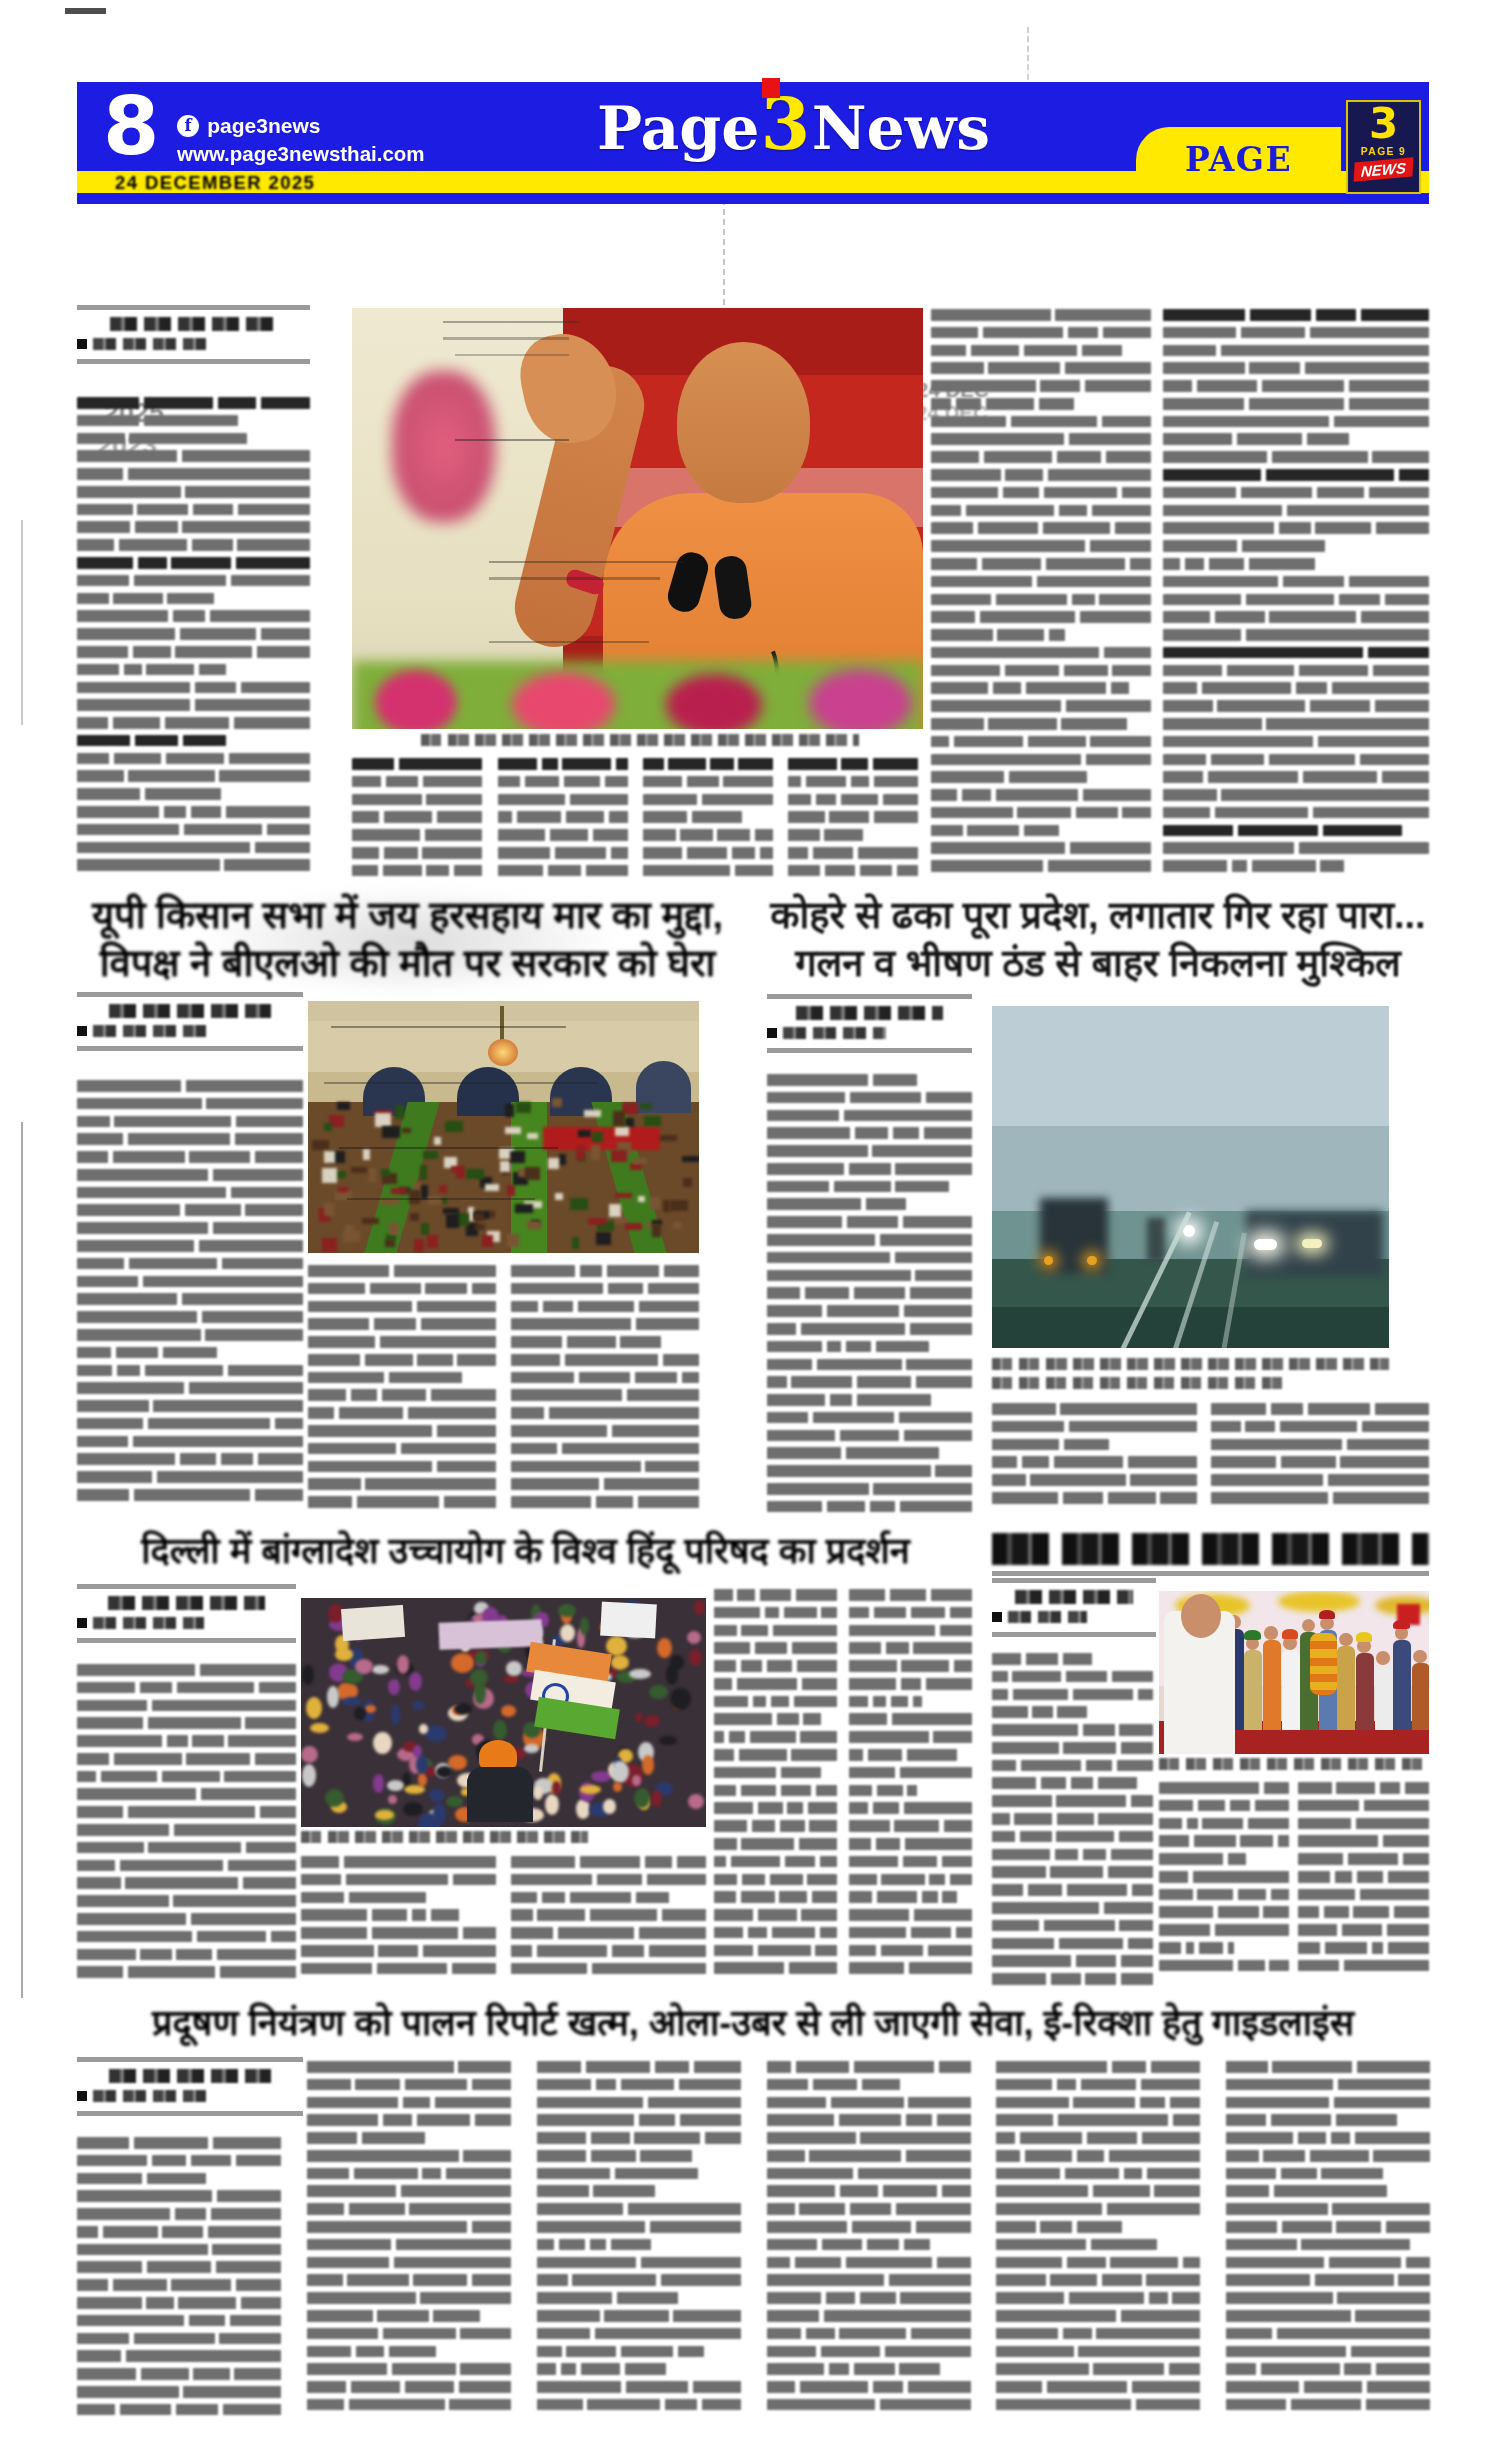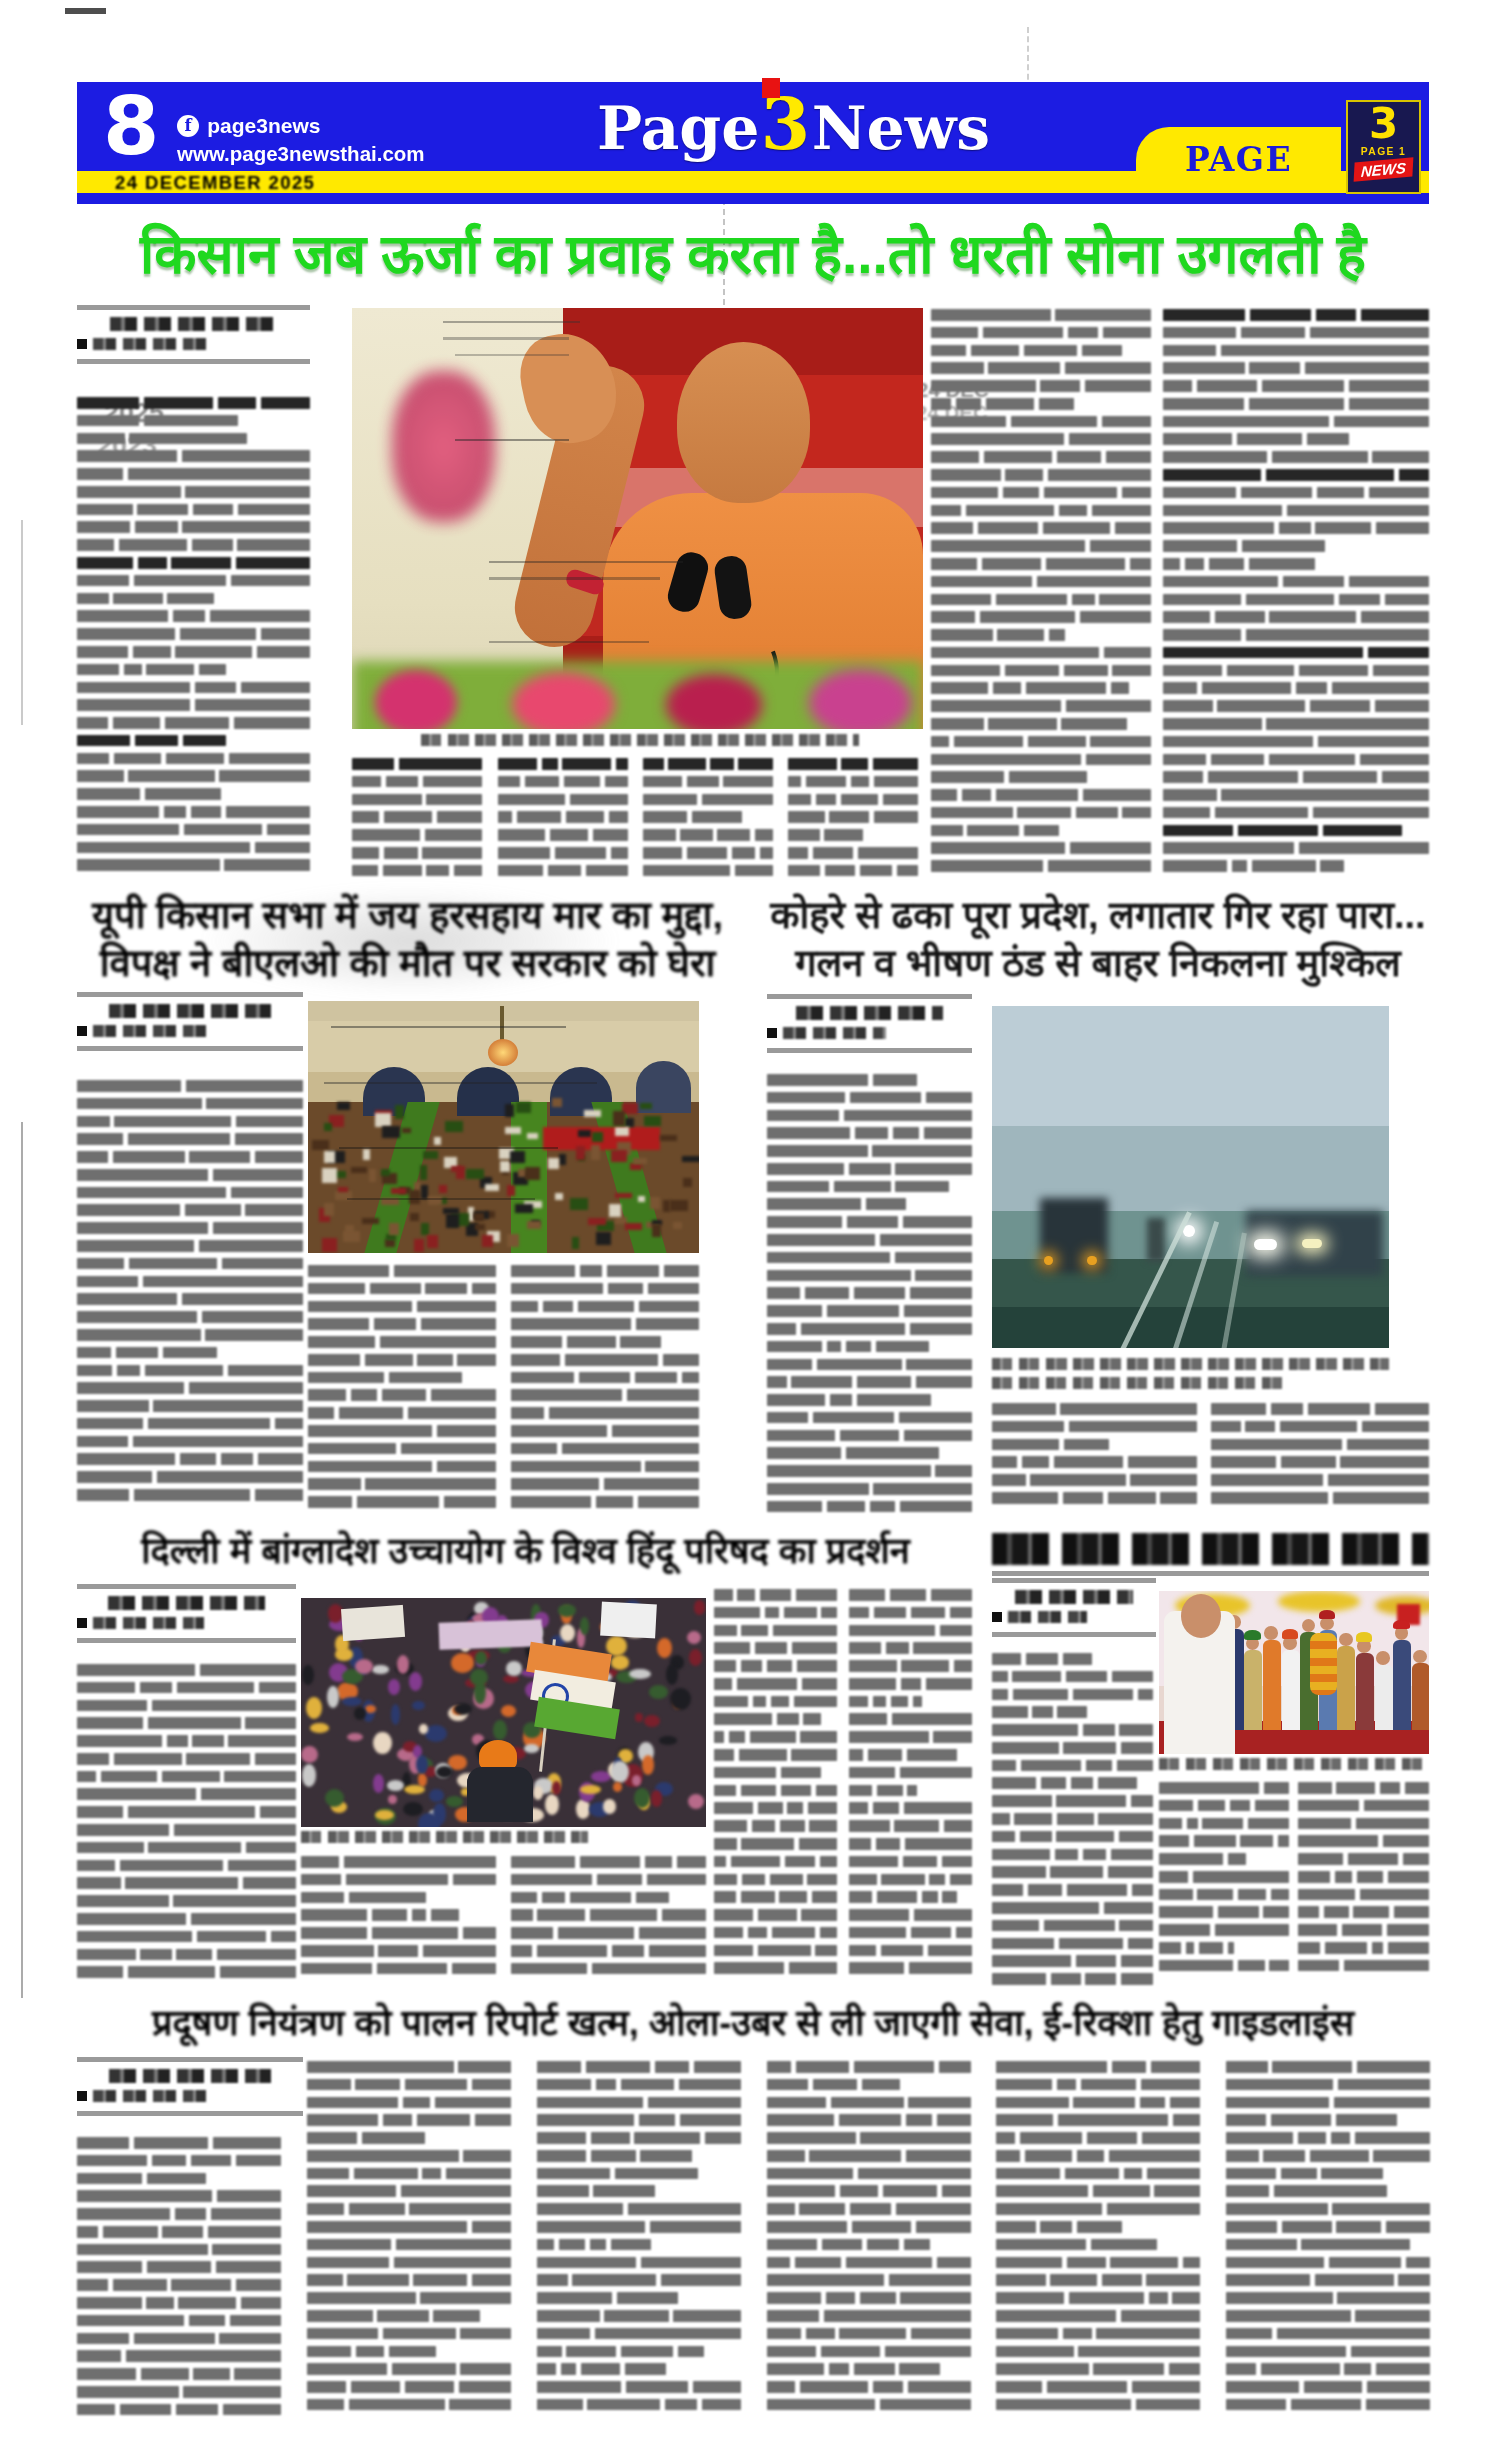--- a/index.html
+++ b/index.html
@@ -87,27 +87,26 @@
   <div class="abs url" style="left:177px;top:142px">www.page3newsthai.com</div>
 
   <div class="abs masthead" style="left:561px;top:83px;width:465px">
     <span>Page</span><span class="m3"><span class="m3flag"></span><span>3</span></span><span>News</span>
   </div>
 
   <div class="abs worldtab" style="left:1136px;top:127px;width:205px;height:66px">PAGE</div>
 
   <div class="abs clogo" style="left:1346px;top:100px;width:71px;height:90px">
     <div class="n3">3</div>
-    <div class="l1">PAGE 1</div>
+    <div class="l1">PAGE 9</div>
     <div class="nw">NEWS</div>
   </div>
 
   <div class="abs datepx" style="left:115px;top:172px">24 DECEMBER 2025</div>
 
-  <div class="abs h-green" style="left:77px;top:214px;width:1352px">किसान जब ऊर्जा का प्रवाह करता है...तो धरती सोना उगलती है</div>
 
   <div class="abs ghost" style="left:917px;top:378px;font-size:20.5px">24 DEC</div>
   <div class="abs ghost" style="left:916px;top:401px;font-size:20.5px;opacity:.5">24 DEC</div>
   <div class="abs ghost" style="left:104px;top:398px;font-size:27px">2025</div>
   <div class="abs ghost" style="left:97px;top:431px;font-size:27px;opacity:.55">2023</div>
 
   <div class="abs byline" style="left:77px;top:305px;width:233px">
     <div class="rulebar"></div>
       <div class="b1"></div>
     <div class="b2">

